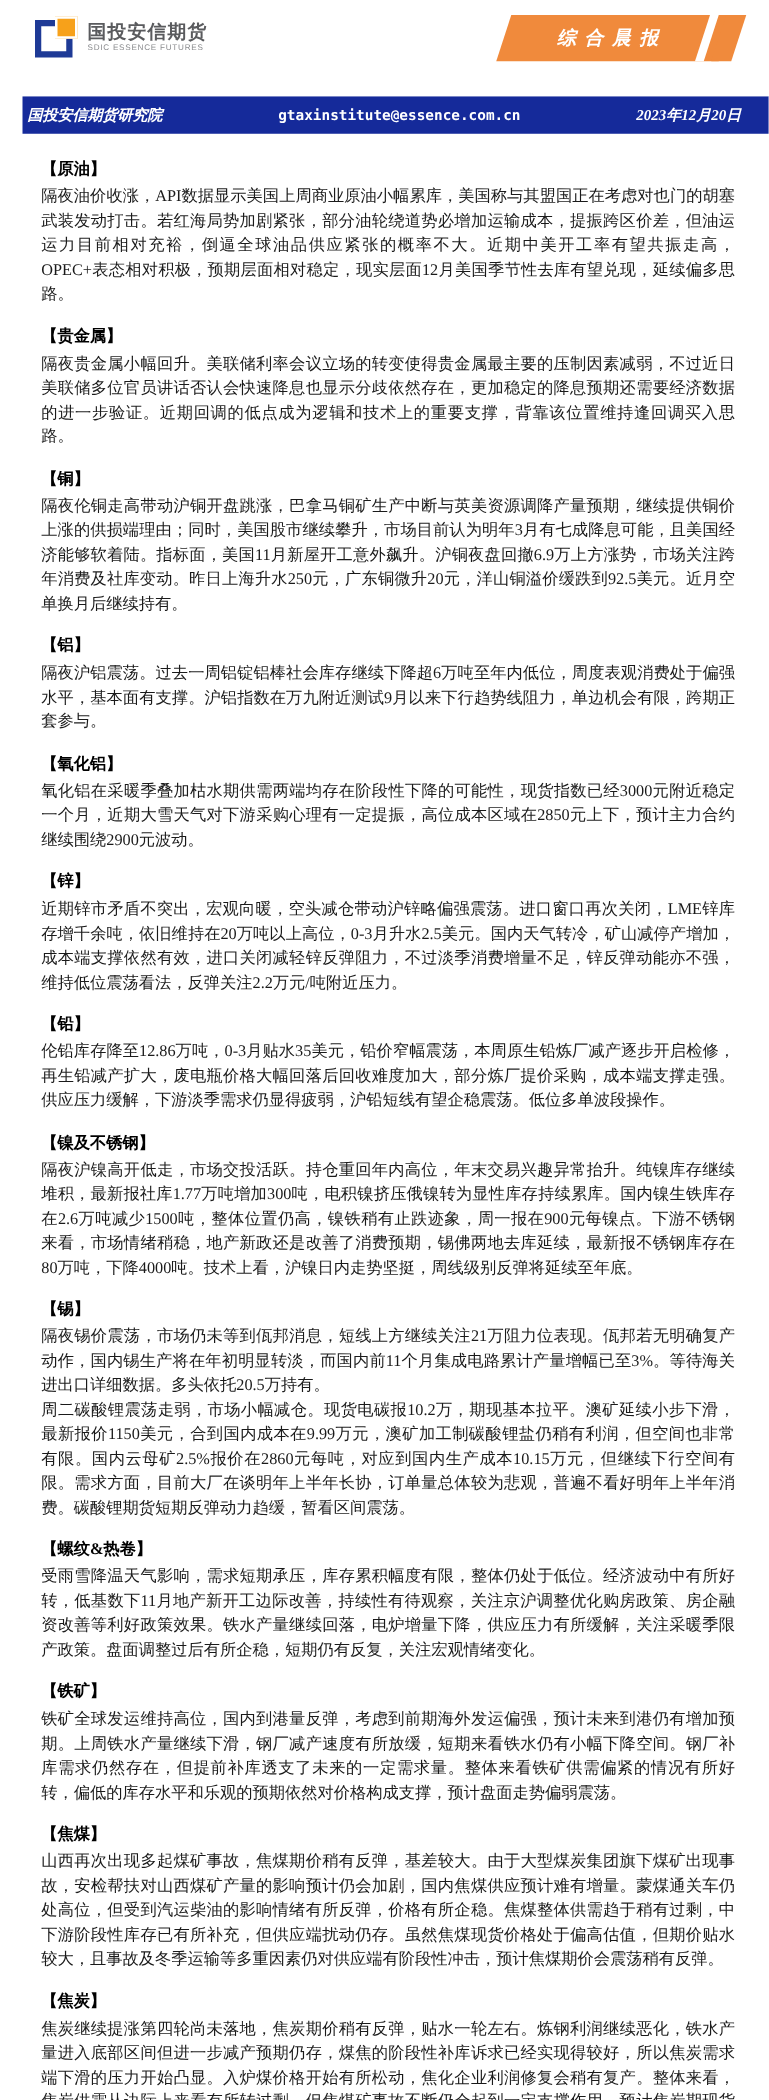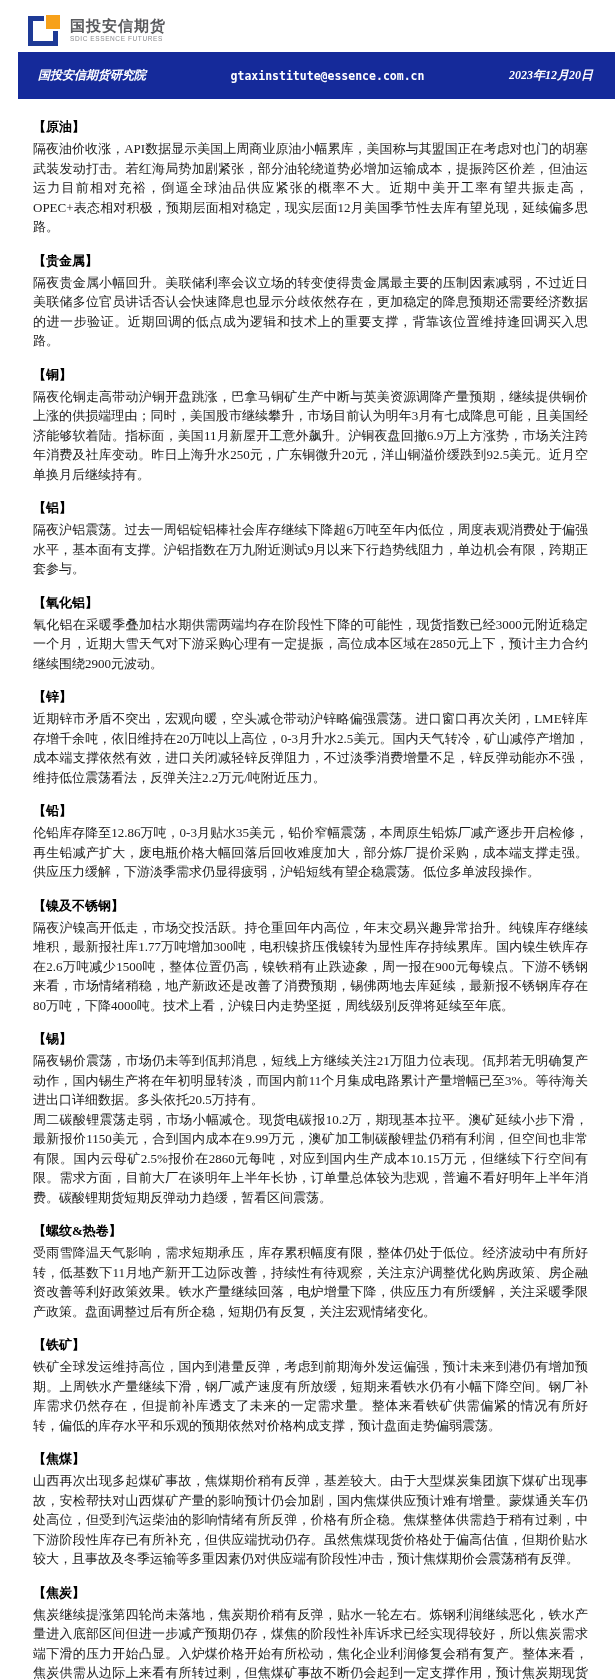--- a/index.html
+++ b/index.html
@@ -5,21 +5,21 @@
   html,body{margin:0;padding:0;background:#ffffff;}
   body{
     width:615px;
     min-height:1680px;
     font-family:"Liberation Serif","DejaVu Serif",serif;
     color:#1a1a1a;
     position:relative;
   }
   
   .header{
-    height:52px;
+    height:77px;
     position:relative;
     background:#ffffff;
   }
   .logo{
     position:absolute;
     left:28px; top:13px;
     display:flex; align-items:center;
   }
   .logo-mark{
     position:relative;
@@ -88,26 +88,26 @@
     color:#ffffff;
     font-size:15px;
     font-weight:700;
     letter-spacing:7px;
     text-indent:7px;
     font-style:italic;
   }
   
   .infobar{
     margin-left:18px;
-    height:47px;
+    height:30px;
     background:#152a9a;
     display:flex;
     align-items:center;
     justify-content:space-between;
-    padding:0 22px 0 20px;
+    padding:0 22px 0 4px;
     box-sizing:border-box;
   }
   .infobar span{
     color:#ffffff;
     font-weight:700;
     font-size:12px;
     font-style:italic;
     white-space:nowrap;
   }
   .infobar .email{
@@ -146,20 +146,26 @@
     <div class="logo">
       <div class="logo-mark">
         <div class="logo-sq-blue"></div>
         <div class="logo-sq-orange"></div>
       </div>
       <div class="logo-text">
         <span class="logo-title">国投安信期货</span>
         <span class="logo-sub">SDIC ESSENCE FUTURES</span>
       </div>
     </div>
+    <div class="banner">
+      <div class="banner-shape"></div>
+      <div class="banner-tail"></div>
+      <div class="banner-slash"></div>
+      <div class="banner-label">综合晨报</div>
+    </div>
   </div>
 
   <div class="infobar">
     <span>国投安信期货研究院</span>
     <span class="email">gtaxinstitute@essence.com.cn</span>
     <span>2023年12月20日</span>
   </div>
 
   <div class="content">
 

